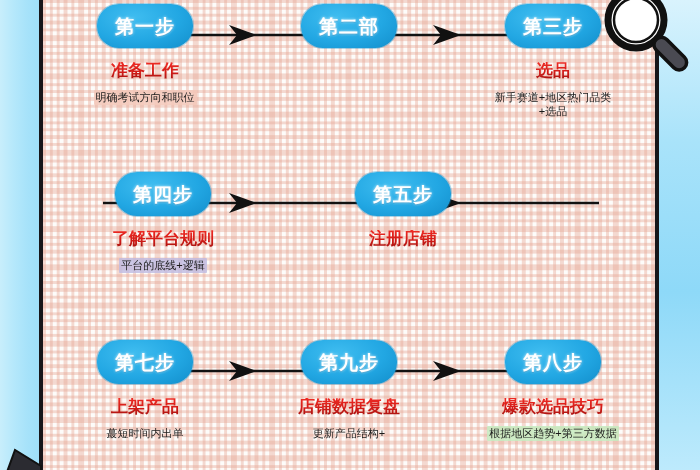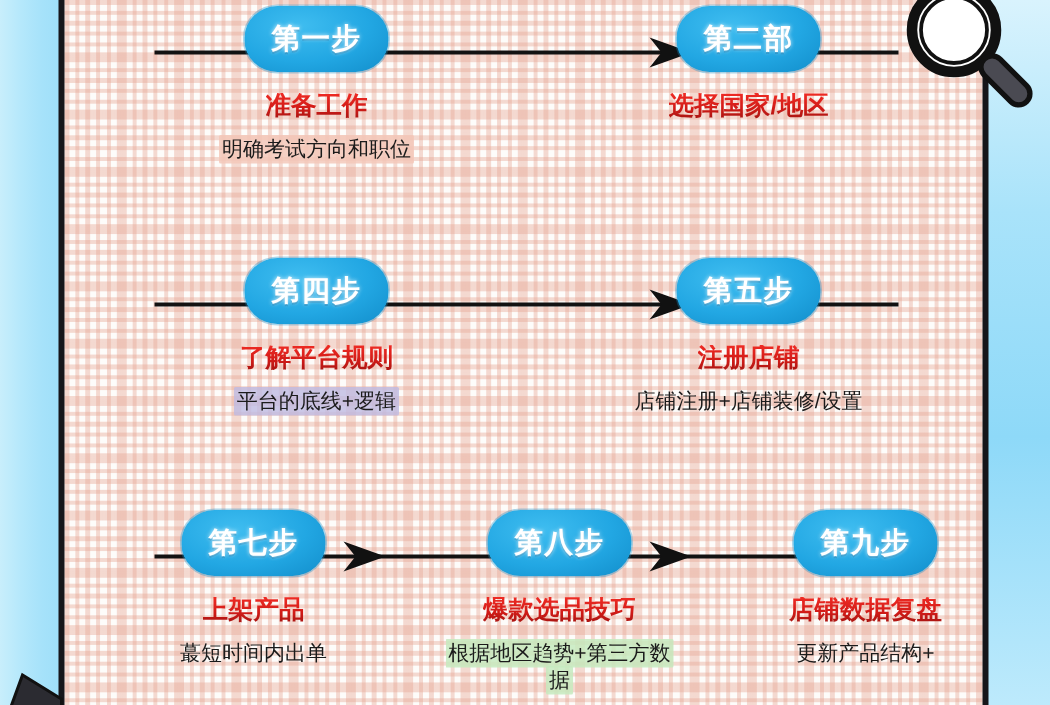--- a/index.html
+++ b/index.html
@@ -110,21 +110,20 @@
     top: 0;
     width: 612px;
     display: flex;
     z-index: 4;
   }
   .col {
     width: 240px;
     display: flex;
     flex-direction: column;
     align-items: center;
-    padding-left: 48px;
   }
 
   
   .pill {
     position: relative;
     min-width: 96px;
     height: 44px;
     padding: 0 14px;
     border-radius: 22px / 21px;
     background: radial-gradient(ellipse at 38% 30%, #3fbdf0 0%, #22a7e3 55%, #128ecb 100%);
@@ -157,21 +156,21 @@
     background: linear-gradient(to bottom, #ef2b24 0%, #d01b17 55%, #9e1310 100%);
     -webkit-background-clip: text;
     background-clip: text;
     -webkit-text-fill-color: transparent;
     text-align: center;
   }
 
   
   .caption {
     margin-top: 9px;
-    font-size: 14px;
+    font-size: 11px;
     line-height: 1.32;
     color: #1b1b1b;
     text-align: center;
     white-space: pre-line;
     position: relative;
     display: inline-block;
   }
   .caption > .hl {
     display: inline;
     padding: 1px 2px 2px 2px;
@@ -223,21 +222,28 @@
         <div class="pill">
           <span class="pill-label">第一步</span>
         </div>
         <div class="heading">准备工作</div>
         <div class="caption"><span class="hl pink">明确考试方向和职位</span></div>
       </div>
       <div class="col">
         <div class="pill">
           <span class="pill-label">第二部</span>
         </div>
-        <div class="heading">选择国家/地区</div>
+      </div>
+      <div class="col">
+        <div class="pill">
+          <span class="pill-label">第三步</span>
+        </div>
+        <div class="heading">选品</div>
+        <div class="caption"><span class="hl none">新手赛道+地区热门品类
++选品</span></div>
       </div>
     </div>
   </div>
 
   <div class="row r2">
     <svg class="connector" style="top:18px" viewBox="0 0 612 26">
       <line x1="60" y1="13" x2="556" y2="13" stroke="#121212" stroke-width="2.6"></line>
       <path d="M186 3 L214 13 L186 23 L194 13 Z" fill="#111111"></path>
       <path d="M390 3 L418 13 L390 23 L398 13 Z" fill="#111111"></path>
     </svg>
@@ -247,52 +253,51 @@
           <span class="pill-label">第四步</span>
         </div>
         <div class="heading">了解平台规则</div>
         <div class="caption"><span class="hl violet">平台的底线+逻辑</span></div>
       </div>
       <div class="col">
         <div class="pill">
           <span class="pill-label">第五步</span>
         </div>
         <div class="heading">注册店铺</div>
-        <div class="caption"><span class="hl none">店铺注册+店铺装修/设置</span></div>
       </div>
     </div>
   </div>
 
   <div class="row r3">
     <svg class="connector" style="top:18px" viewBox="0 0 612 26">
       <line x1="60" y1="13" x2="556" y2="13" stroke="#121212" stroke-width="2.6"></line>
       <path d="M186 3 L214 13 L186 23 L194 13 Z" fill="#111111"></path>
       <path d="M390 3 L418 13 L390 23 L398 13 Z" fill="#111111"></path>
     </svg>
     <div class="cols">
       <div class="col">
         <div class="pill">
           <span class="pill-label">第七步</span>
         </div>
         <div class="heading">上架产品</div>
         <div class="caption"><span class="hl none">蕞短时间内出单</span></div>
       </div>
       <div class="col">
         <div class="pill">
+          <span class="pill-label">第九步</span>
+        </div>
+        <div class="heading">店铺数据复盘</div>
+        <div class="caption"><span class="hl none">更新产品结构+</span></div>
+      </div>
+      <div class="col">
+        <div class="pill">
           <span class="pill-label">第八步</span>
         </div>
         <div class="heading">爆款选品技巧</div>
         <div class="caption"><span class="hl green">根据地区趋势+第三方数据</span></div>
-      </div>
-      <div class="col">
-        <div class="pill">
-          <span class="pill-label">第九步</span>
-        </div>
-        <div class="heading">店铺数据复盘</div>
-        <div class="caption"><span class="hl none">更新产品结构+</span></div>
       </div>
     </div>
   </div>
 
   <div class="side-band left"></div>
   <div class="side-band right"></div>
   <div class="frame-edge left"></div>
   <div class="frame-edge right"></div>
 
   <svg class="magnifier" viewBox="0 0 96 96">

